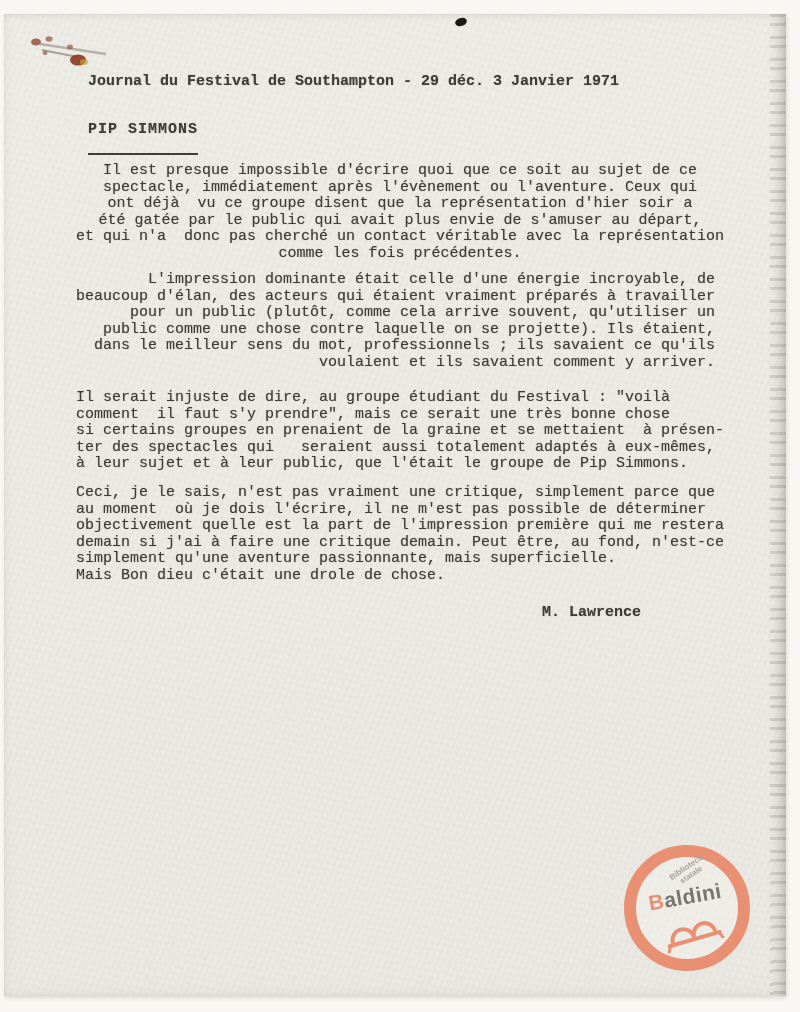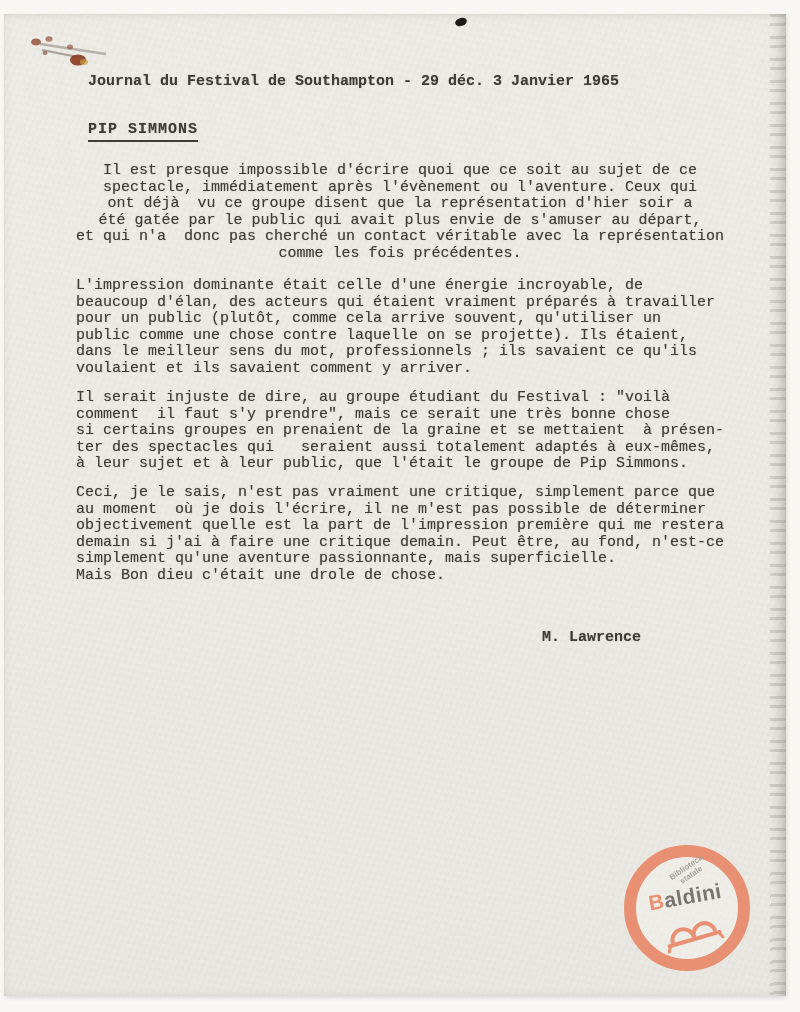--- a/index.html
+++ b/index.html
@@ -44,28 +44,28 @@
     font-size:15px;
     line-height:16.5px;
     letter-spacing:0px;
     white-space:pre;
     text-shadow:0 0 1px rgba(62,60,57,0.45);
   }
   .title{left:84px;top:60px;font-weight:bold;}
   .heading{
     left:84px;top:108px;font-weight:bold;letter-spacing:1px;
     border-bottom:2px solid var(--ink);
-    padding-bottom:1px;
+    padding-bottom:14px;
     display:inline-block;
   }
   .p1{left:72px;top:149px;text-align:center;}
-  .p2{left:72px;top:264px;}
+  .p2{left:72px;top:258px;text-align:right;}
   .p3{left:72px;top:376px;}
   .p4{left:72px;top:471px;}
-  .signature{left:503px;top:616px;font-weight:bold;padding-left:35px;}
+  .signature{left:503px;top:591px;font-weight:bold;padding-left:35px;}
 
   
   .staple{position:absolute;left:14px;top:6px;}
   .ink-speck{
     position:absolute;left:451px;top:4px;width:12px;height:8px;
     background:#1c1a18;border-radius:50%;
     transform:rotate(-18deg);
   }
 
   
@@ -118,21 +118,21 @@
     <line x1="24" y1="30" x2="60" y2="37" stroke="#a89f95" stroke-width="2"></line>
     <ellipse cx="18" cy="22" rx="5" ry="3.5" fill="#8e4a33" opacity="0.8"></ellipse>
     <ellipse cx="31" cy="19" rx="3.5" ry="2.8" fill="#96503a" opacity="0.7"></ellipse>
     <ellipse cx="52" cy="27" rx="3" ry="2.4" fill="#8a4630" opacity="0.6"></ellipse>
     <ellipse cx="60" cy="40" rx="8" ry="5.5" fill="#8a3a1f" opacity="0.9"></ellipse>
     <ellipse cx="66" cy="42" rx="4" ry="3" fill="#c8a03a" opacity="0.7"></ellipse>
     <ellipse cx="27" cy="33" rx="2.5" ry="2" fill="#7e3c28" opacity="0.6"></ellipse>
   </svg>
   <div class="ink-speck"></div>
 
-  <div class="typed title">Journal du Festival de Southampton - 29 déc. 3 Janvier 1965</div>
+  <div class="typed title">Journal du Festival de Southampton - 29 déc. 3 Janvier 1971</div>
 
   <div class="typed heading">PIP SIMMONS</div>
 
   <div class="typed p1">Il est presque impossible d'écrire quoi que ce soit au sujet de ce
 spectacle, immédiatement après l'évènement ou l'aventure. Ceux qui
 ont déjà  vu ce groupe disent que la représentation d'hier soir a
 été gatée par le public qui avait plus envie de s'amuser au départ,
 et qui n'a  donc pas cherché un contact véritable avec la représentation
 comme les fois précédentes.</div>
   <div class="typed p2">L'impression dominante était celle d'une énergie incroyable, de

